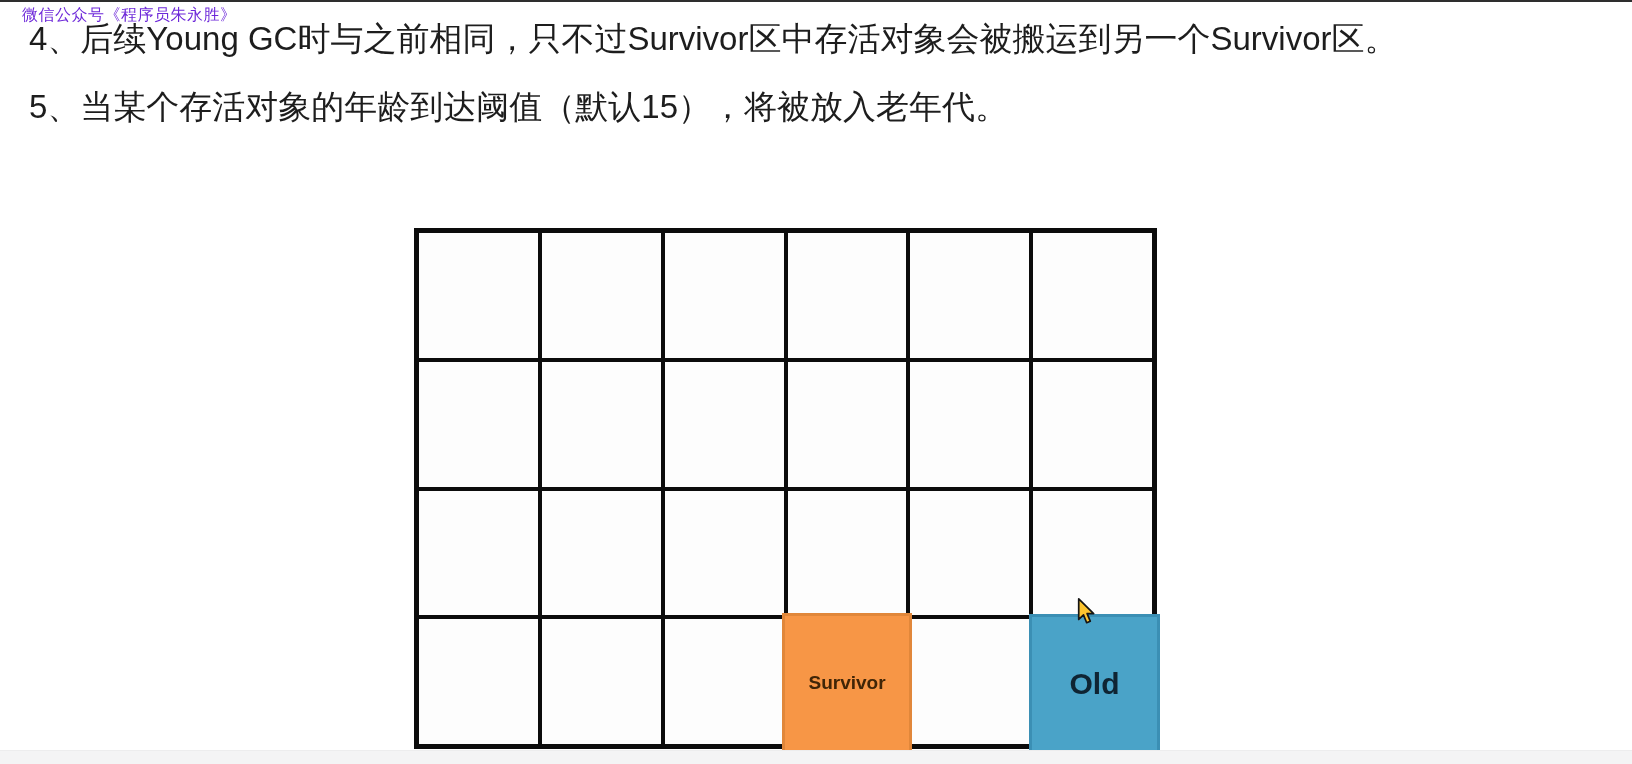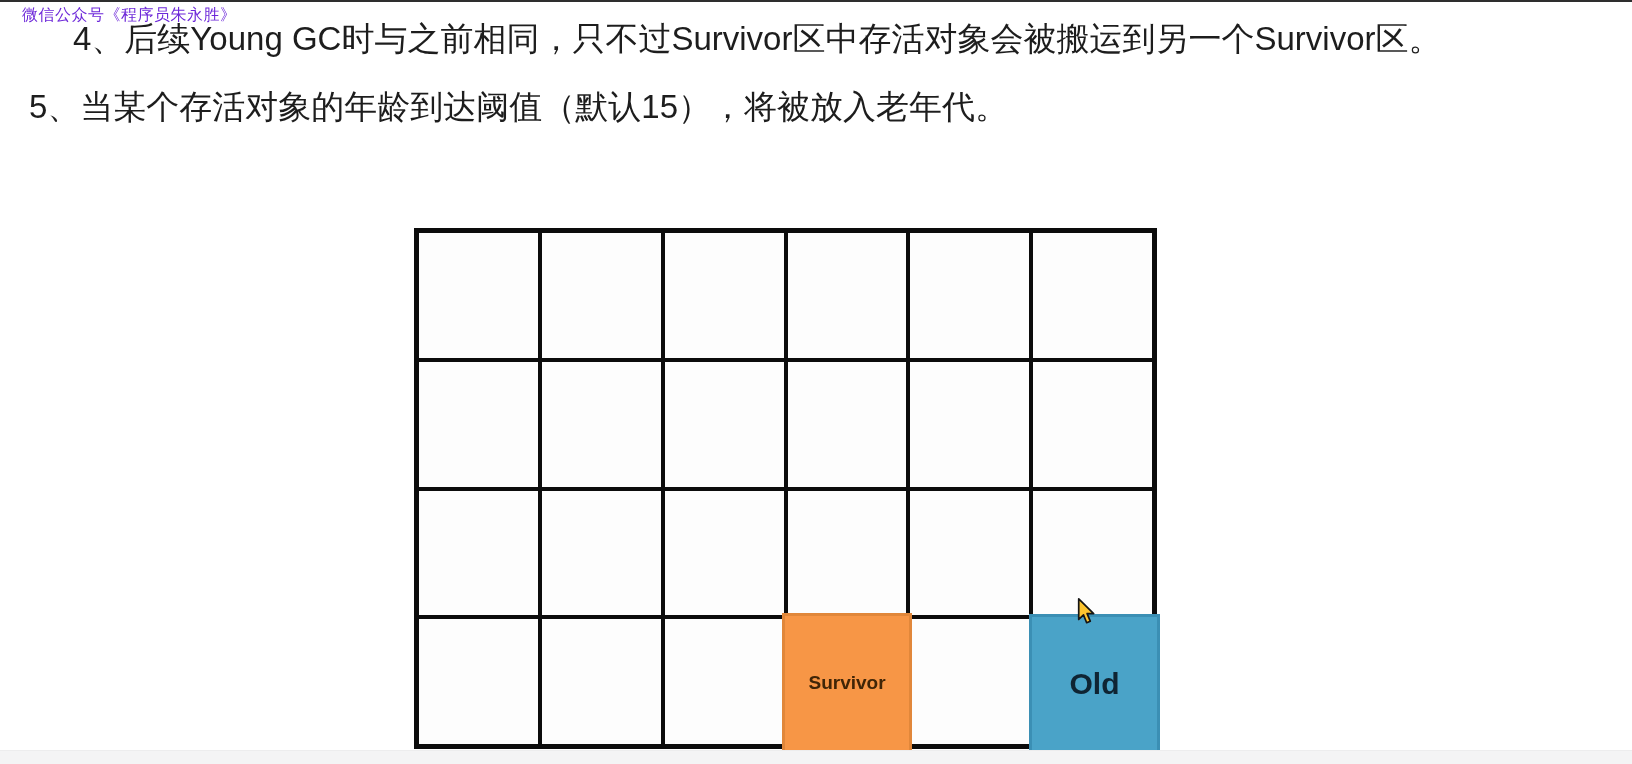--- a/index.html
+++ b/index.html
@@ -17,21 +17,21 @@
   .watermark {
     position:absolute; left:22px; top:5px;
     font-size:16px; color:#6d28d9; letter-spacing:0.5px;
     white-space:nowrap;
   }
   .note {
     position:absolute; left:29px;
     font-size:33px; color:#1d1d1d;
     white-space:nowrap; line-height:1.15;
   }
-  .note-1 { top:20px;margin-left:44px; }
+  .note-1 { top:20px; }
   .note-2 { top:88px; }
   .diagram {
     position:absolute; left:414px; top:228px;
     width:743px; height:521px;
   }
   .grid {
     position:absolute; left:0; top:0; width:100%; height:100%;
     box-sizing:border-box;
     display:grid;
     grid-template-columns:repeat(6, 1fr);

